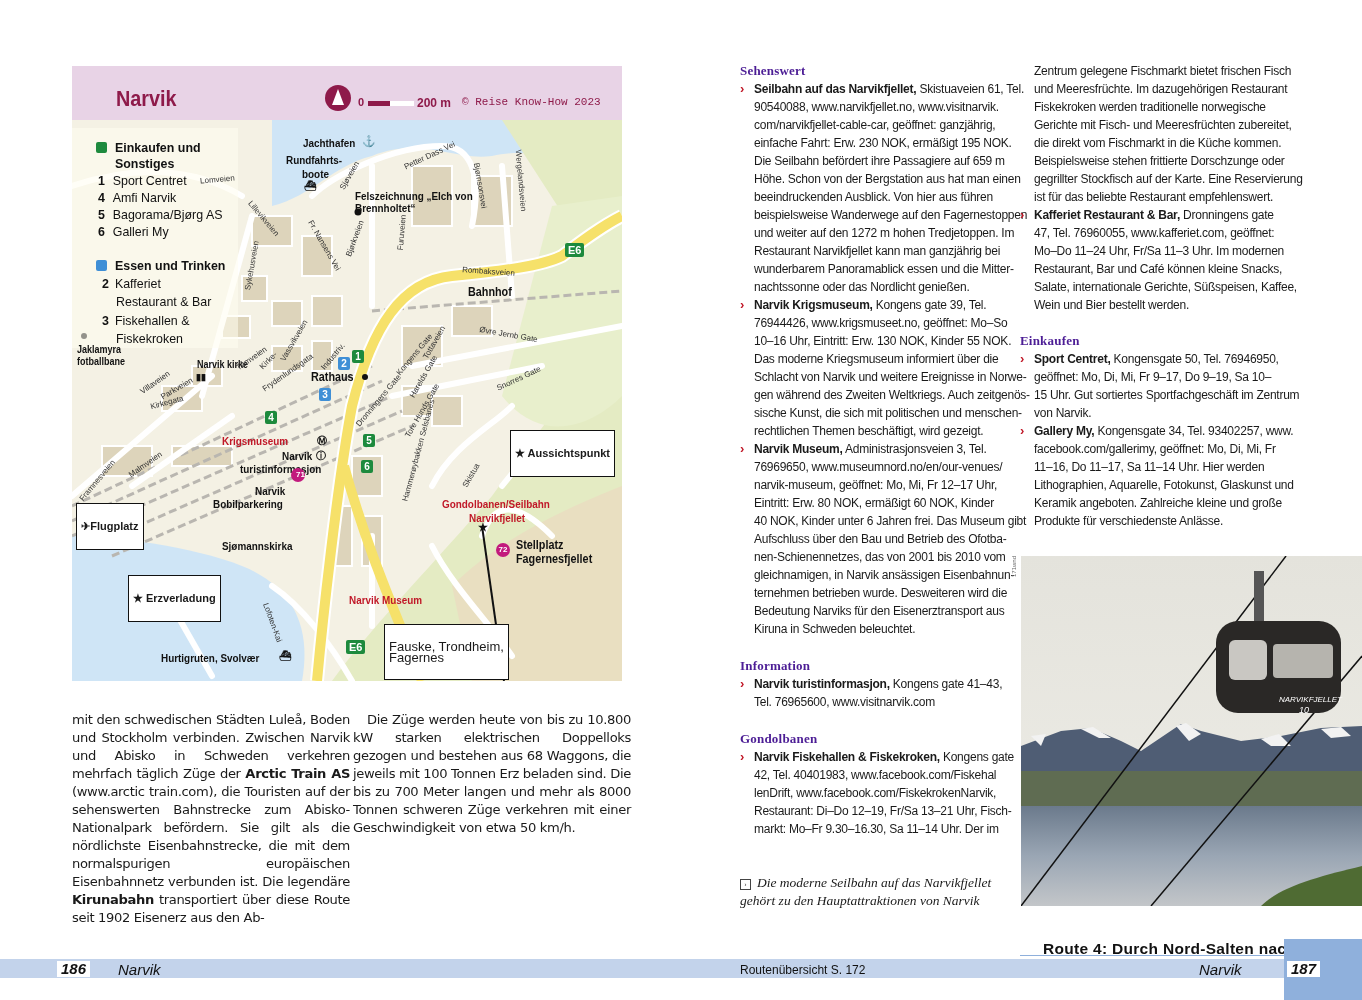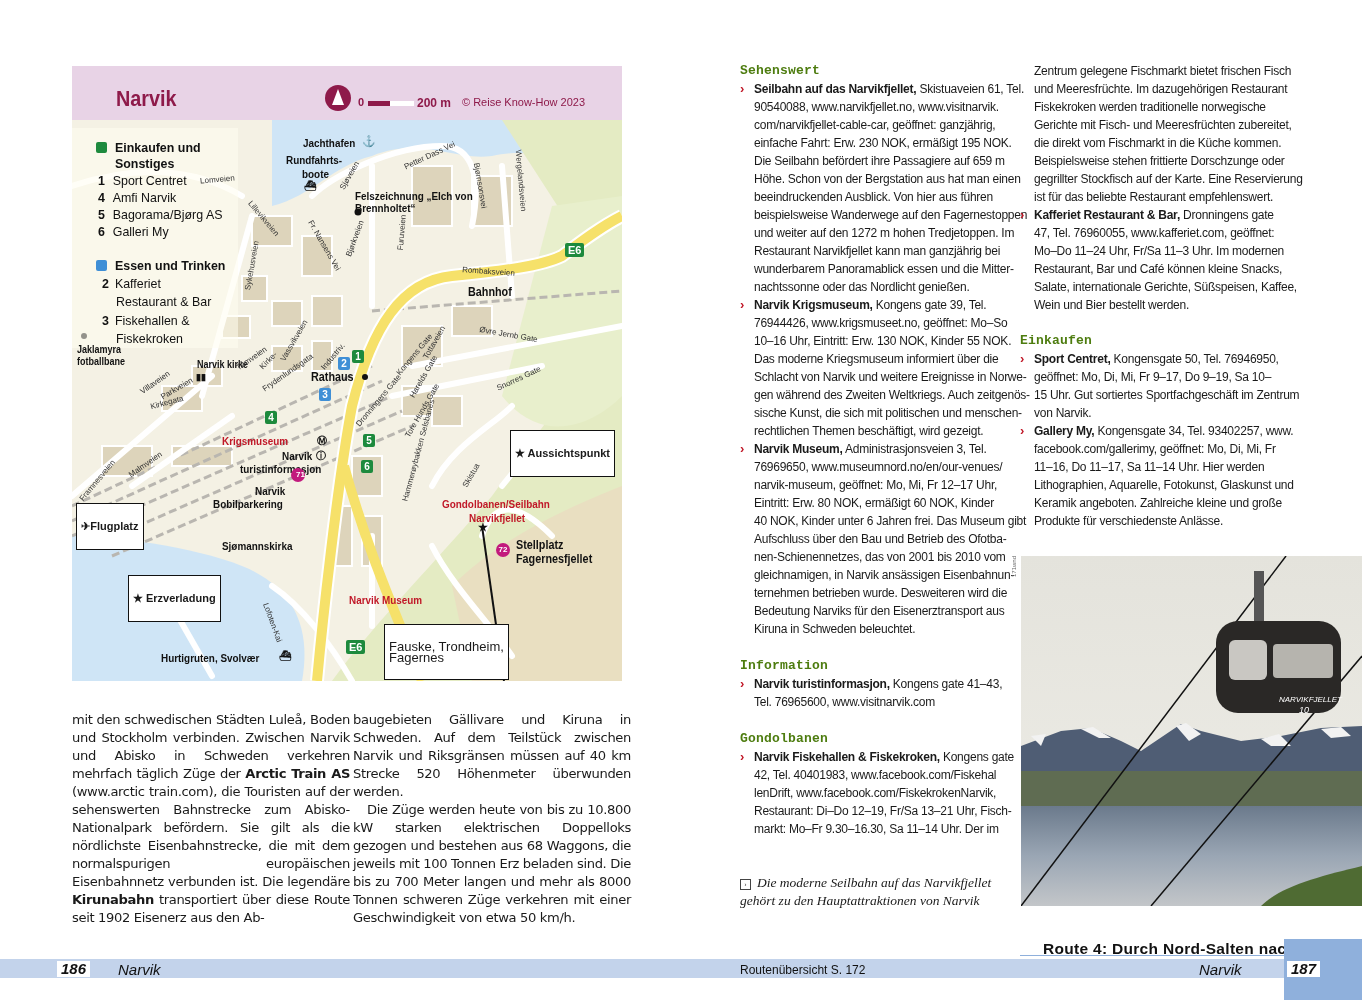--- a/index.html
+++ b/index.html
@@ -9,41 +9,41 @@
   #map{left:72px;top:66px;width:550px;height:615px;overflow:hidden;background:#f4f1e4;}
   #map svg{position:absolute;left:0;top:0;}
   .map-header{position:absolute;left:0;top:0;width:550px;height:54px;background:#e8d3e6;}
   .map-title{position:absolute;left:44px;top:20px;font-weight:bold;font-size:22px;color:#8e1a4a;transform:scaleX(0.9);transform-origin:left;}
   .compass{position:absolute;left:253px;top:19px;width:26px;height:26px;border-radius:50%;background:#8e1a4a;}
   .compass:after{content:"";position:absolute;left:7px;top:4px;border-left:6px solid transparent;border-right:6px solid transparent;border-bottom:16px solid #fff;}
   .scale0{position:absolute;left:286px;top:30px;font-weight:bold;font-size:11px;color:#8e1a4a;}
   .scalebar{position:absolute;left:296px;top:35px;width:22px;height:5px;background:#8e1a4a;}
   .scalebar2{position:absolute;left:318px;top:35px;width:24px;height:5px;background:#fff;}
   .scale200{position:absolute;left:345px;top:30px;font-weight:bold;font-size:12px;color:#8e1a4a;}
-  .copyright{position:absolute;left:390px;top:30px;font-size:11px;color:#8e1a4a;}
+  .copyright{position:absolute;left:390px;top:30px;font-size:11px;color:#8e1a4a;font-family:Liberation Mono, monospace;}
   .legend{position:absolute;left:0;top:62px;width:166px;height:220px;background:rgba(255,253,240,0.55);}
   .lg-h{position:absolute;font-weight:bold;font-size:13.5px;color:#111;line-height:16px;transform:scaleX(0.92);transform-origin:left;}
   .lg-i{position:absolute;font-size:13.5px;color:#111;line-height:16px;transform:scaleX(0.92);transform-origin:left;white-space:nowrap;}
   .lg-i b{display:inline-block;width:16px;}
   .sq{position:absolute;width:11px;height:11px;border-radius:2px;}
   .ml{position:absolute;font-size:11px;font-weight:bold;color:#111;white-space:nowrap;line-height:12px;transform:scaleX(0.9);transform-origin:left;}
   .ml.red{color:#c01828;}
   .st{position:absolute;font-size:8px;color:#333;white-space:nowrap;}
   .box{position:absolute;background:#fff;border:1.5px solid #111;font-size:11px;font-weight:bold;padding:16px 4px;white-space:nowrap;}
   .e6{position:absolute;background:#1d8a3d;color:#fff;font-weight:bold;font-size:11px;padding:0 3px;border-radius:2px;line-height:14px;}
   .num{position:absolute;width:12px;height:13px;color:#fff;font-size:10px;font-weight:bold;text-align:center;line-height:13px;border-radius:2px;}
   .num.g{background:#1d8a3d;}
   .num.b{background:#3f8fd6;}
   .pin{position:absolute;width:14px;height:14px;border-radius:50%;background:#c21a7d;color:#fff;font-size:8px;text-align:center;line-height:14px;font-weight:bold;}
   .glyph{position:absolute;font-size:11px;color:#111;font-weight:bold;}
   
   .body-col{position:absolute;top:711px;width:278px;font-size:13.1px;line-height:18px;text-align:justify;color:#1a1a1a;font-family:"DejaVu Sans",sans-serif;letter-spacing:-0.35px;}
   .body-col p{margin:0;}
   .body-col .ind{text-indent:14px;}
-  .sec-head{position:absolute;font-weight:bold;font-size:13px;color:#4d7c0f;letter-spacing:0.2px;font-family:Liberation Mono, monospace;}
+  .sec-head{position:absolute;font-weight:bold;font-size:13px;color:#4c1d95;letter-spacing:0.2px;font-family:Liberation Serif, serif;}
   .entry{position:absolute;font-size:12px;line-height:18px;color:#1a1a1a;font-family:"Liberation Sans",sans-serif;letter-spacing:-0.25px;}
   .entry .ln{display:block;white-space:nowrap;padding-left:14px;}
   .entry .bul{position:absolute;left:0;top:0;color:#c01828;font-weight:bold;font-size:13px;}
   .entry b{font-weight:bold;}
   .caption{position:absolute;left:740px;top:874px;font-family:"Liberation Serif",serif;font-style:italic;font-size:13.5px;line-height:18px;color:#1a1a1a;}
   .capicon{display:inline-block;width:9px;height:9px;border:1px solid #444;font-size:7px;line-height:9px;text-align:center;font-style:normal;margin-right:6px;vertical-align:1px;}
   
   #photo{left:1021px;top:556px;width:341px;height:350px;overflow:hidden;}
   .credit{position:absolute;left:1011px;top:556px;font-size:6px;color:#666;writing-mode:vertical-rl;transform:rotate(180deg);}
   
@@ -229,21 +229,20 @@
   <div class="st" style="left:423px;top:308px;transform:rotate(-25deg);">Snorres Gate</div>
   <div class="st" style="left:294px;top:380px;transform:rotate(-75deg);">Hammerøybakken Selsbanes</div>
   <div class="st" style="left:386px;top:405px;transform:rotate(-60deg);">Skistua</div>
   <div class="st" style="left:180px;top:552px;transform:rotate(70deg);">Lofoten-Kai</div>
 </div>
 
 <div class="body-col" style="left:72px;">
   <p><span>mit den schwedischen Städten Luleå, Boden und Stockholm verbinden. Zwischen Narvik und Abisko in Schweden verkehren mehrfach täglich Züge der </span><b>Arctic Train AS</b><span> (www.arctic train.com), die Touristen auf der sehenswerten Bahnstrecke zum Abisko-Nationalpark befördern. Sie gilt als die nördlichste Eisenbahnstrecke, die mit dem normalspurigen europäischen Eisenbahnnetz verbunden ist. Die legendäre </span><b>Kirunabahn</b><span> transportiert über diese Route seit 1902 Eisenerz aus den Ab-</span></p>
 </div>
 <div class="body-col" style="left:353px;">
-  <p>baugebieten Gällivare und Kiruna in Schweden. Auf dem Teilstück zwischen Narvik und Riksgränsen müssen auf 40 km Strecke 520 Höhenmeter überwunden werden.</p>
   <p class="ind">Die Züge werden heute von bis zu 10.800 kW starken elektrischen Doppelloks gezogen und bestehen aus 68 Waggons, die jeweils mit 100 Tonnen Erz beladen sind. Die bis zu 700 Meter langen und mehr als 8000 Tonnen schweren Züge verkehren mit einer Geschwindigkeit von etwa 50 km/h.</p>
 </div>
 
 <div class="sec-head" style="left:740px;top:63px;">Sehenswert</div>
 
 <div class="entry" style="left:740px;top:80px;">
   <span class="bul">›</span>
   <span class="ln"><b>Seilbahn auf das Narvikfjellet,</b><span> Skistuaveien 61, Tel.</span></span>
   <span class="ln">90540088, www.narvikfjellet.no, www.visitnarvik.</span>
   <span class="ln">com/narvikfjellet-cable-car, geöffnet: ganzjährig,</span>

